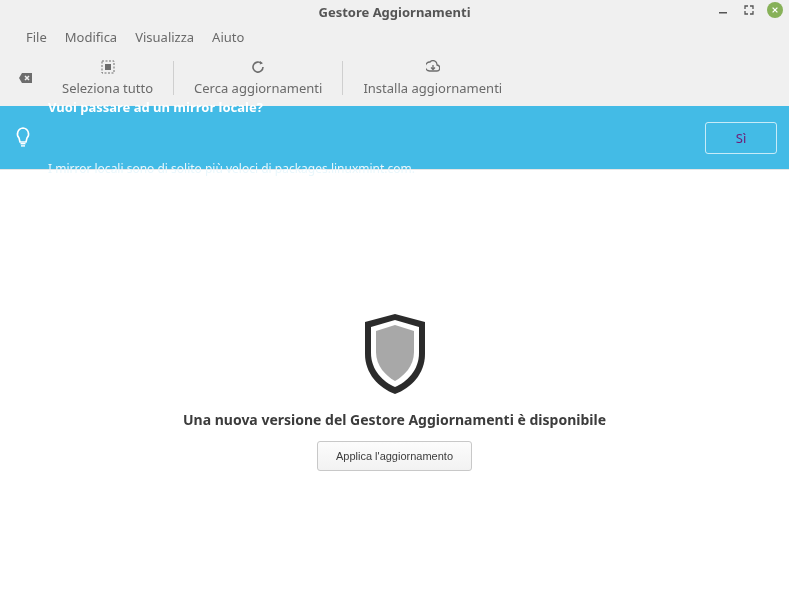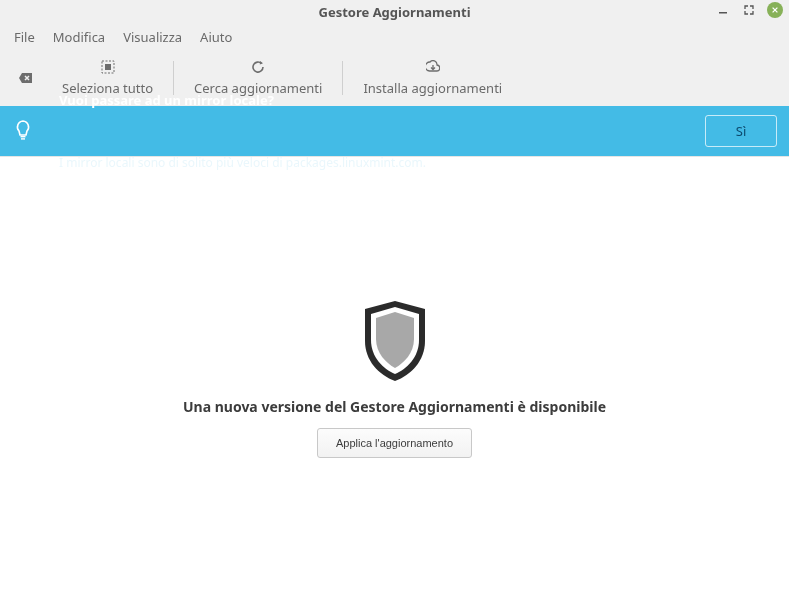--- a/index.html
+++ b/index.html
@@ -49,20 +49,21 @@
     cursor: pointer;
   }
   .win-close svg { width: 8px; height: 8px; }
   .menubar {
     height: 26px;
     display: flex;
     align-items: center;
     padding: 0 6px;
     gap: 2px;
     background: #f0f0f0;
+    margin-left: 12px;
   }
   .menubar .menu-item {
     padding: 3px 8px;
     color: #6a6a6a;
     cursor: pointer;
     font-size: 13px;
   }
   .toolbar {
     height: 56px;
     display: flex;
@@ -79,41 +80,41 @@
     color: #6a6a6a;
     cursor: pointer;
     gap: 4px;
     font-size: 13px;
   }
   .tool-btn .icon-slot { height: 16px; display:flex; align-items:center; justify-content:center; }
   .tool-sep {
     width: 1px; height: 34px; background: #cfcfcf; margin: 0 6px;
   }
   .banner {
-    height: 50px;
+    height: 63px;
     background: #43bbe6;
     color: #fff;
     display: flex;
     align-items: center;
     padding: 0 12px;
-    gap: 25px;
+    gap: 14px;
   }
   .banner .bulb {
     width: 22px; flex: 0 0 auto;
     display:flex; align-items:center; justify-content:center;
   }
   .banner .text {
     flex: 1;
     line-height: 1.25;
   }
   .banner .text .headline { font-weight: bold; font-size: 13px; }
   .banner .text .sub { font-size: 12px; color: #eaf7fc; margin-top: 46px; }
   .banner-btn {
     border: 1px solid rgba(255,255,255,0.7);
-    color: #0c4a6e;
+    color: #701a75;
     background: transparent;
     padding: 6px 0;
     width: 72px;
     text-align: center;
     font-size: 13px;
     border-radius: 3px;
     cursor: pointer;
     margin-left: 6px;
   }
   .content {

